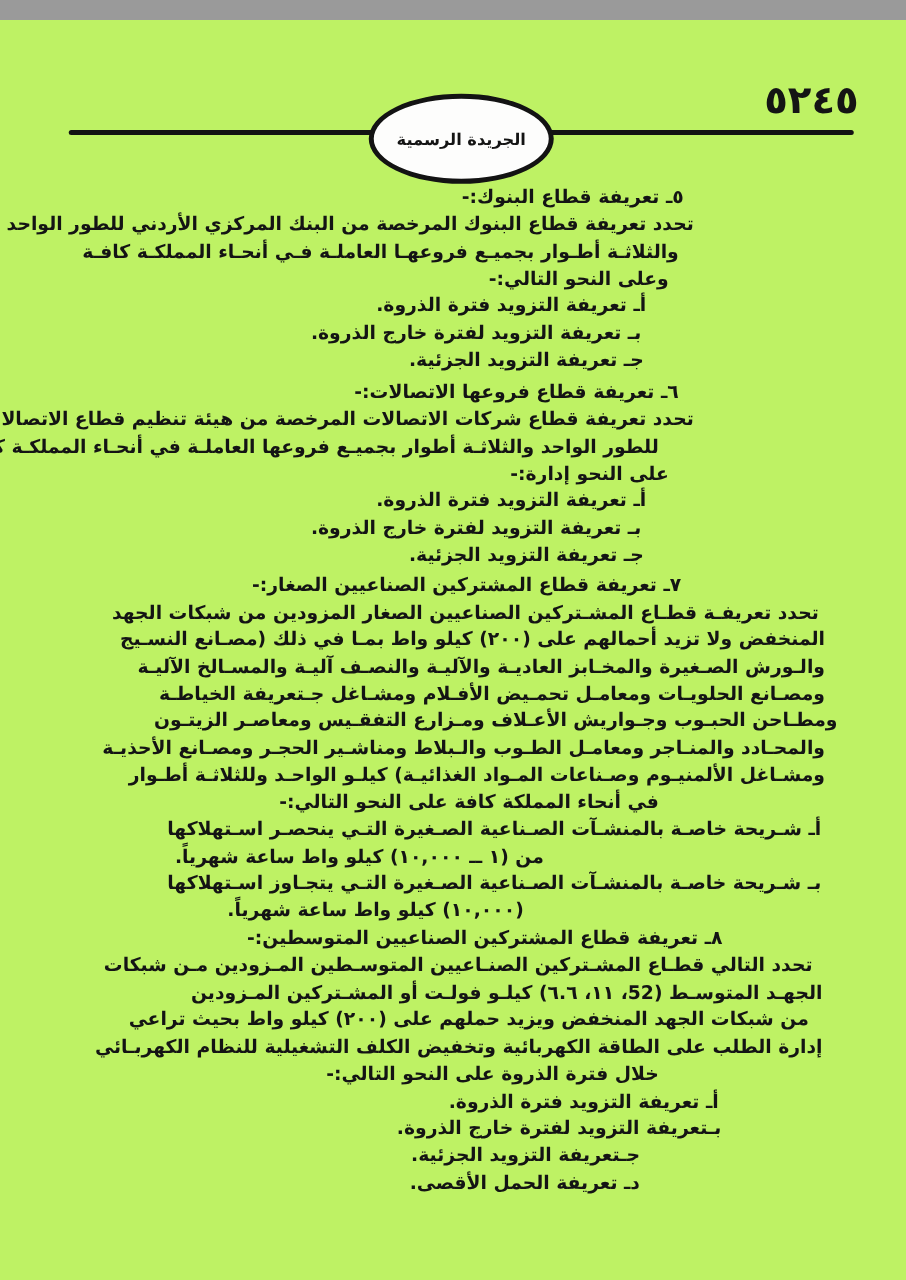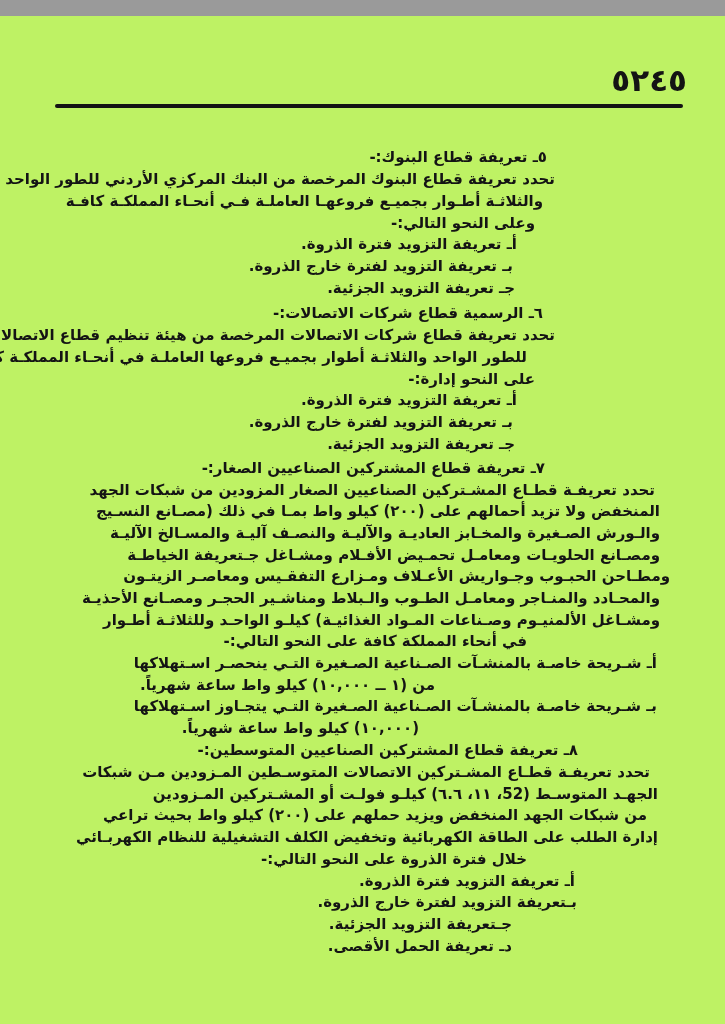--- a/index.html
+++ b/index.html
@@ -43,33 +43,36 @@
     font-weight:bold;
   }
 </style>
 </head>
 <body>
 
 <div class="page">
 
   <div class="pageno">٥٢٤٥</div>
   <div class="rule"></div>
+  <div class="seal">
+    <span class="seal-title">الجريدة الرسمية</span>
+  </div>
 
   <section>
     <div class="ln" style="top:132px;right:178px">٥ـ تعريفة قطاع البنوك:-</div>
     <div class="ln" style="top:154px;right:170px">تحدد تعريفة قطاع البنوك المرخصة من البنك المركزي الأردني للطور الواحد</div>
     <div class="ln" style="top:176px;right:182px">والثلاثـة أطـوار بجميـع فروعهـا العاملـة فـي أنحـاء المملكـة كافـة</div>
     <div class="ln" style="top:198px;right:190px">وعلى النحو التالي:-</div>
     <div class="ln" style="top:219px;right:208px">أـ  تعريفة التزويد فترة الذروة.</div>
     <div class="ln" style="top:241px;right:212px">بـ تعريفة التزويد لفترة خارج الذروة.</div>
     <div class="ln" style="top:263px;right:210px">جـ تعريفة التزويد الجزئية.</div>
   </section>
 
   <section>
-    <div class="ln" style="top:288px;right:182px">٦ـ الرسمية قطاع شركات الاتصالات:-</div>
+    <div class="ln" style="top:288px;right:182px">٦ـ تعريفة قطاع فروعها الاتصالات:-</div>
     <div class="ln" style="top:310px;right:170px">تحدد تعريفة قطاع شركات الاتصالات المرخصة من هيئة تنظيم قطاع الاتصالات</div>
     <div class="ln" style="top:332px;right:198px">للطور الواحد والثلاثـة أطوار بجميـع فروعها العاملـة في أنحـاء المملكـة كافـة</div>
     <div class="ln" style="top:354px;right:190px">على النحو إدارة:-</div>
     <div class="ln" style="top:375px;right:208px">أـ  تعريفة التزويد فترة الذروة.</div>
     <div class="ln" style="top:397px;right:212px">بـ تعريفة التزويد لفترة خارج الذروة.</div>
     <div class="ln" style="top:419px;right:210px">جـ تعريفة التزويد الجزئية.</div>
   </section>
 
   <section>
     <div class="ln" style="top:443px;right:180px">٧ـ تعريفة قطاع المشتركين الصناعيين الصغار:-</div>
@@ -82,21 +85,21 @@
     <div class="ln" style="top:595px;right:65px">ومشـاغل الألمنيـوم وصـناعات المـواد الغذائيـة) كيلـو الواحـد وللثلاثـة أطـوار</div>
     <div class="ln" style="top:616px;right:198px">في أنحاء المملكة كافة على النحو التالي:-</div>
     <div class="ln" style="top:638px;right:68px">أـ  شـريحة خاصـة بالمنشـآت الصـناعية الصـغيرة التـي ينحصـر اسـتهلاكها</div>
     <div class="ln" style="top:660px;right:290px">من (١ ــ ١٠,٠٠٠) كيلو واط ساعة شهرياً.</div>
     <div class="ln" style="top:681px;right:68px">بـ شـريحة خاصـة بالمنشـآت الصـناعية الصـغيرة التـي يتجـاوز اسـتهلاكها</div>
     <div class="ln" style="top:703px;right:306px">(١٠,٠٠٠) كيلو واط ساعة شهرياً.</div>
   </section>
 
   <section>
     <div class="ln" style="top:725px;right:147px">٨ـ  تعريفة قطاع المشتركين الصناعيين المتوسطين:-</div>
-    <div class="ln" style="top:747px;right:75px">تحدد تعريفـة قطـاع المشـتركين الاتصالات المتوسـطين المـزودين مـن شبكات</div>
+    <div class="ln" style="top:747px;right:75px">تحدد التالي قطـاع المشـتركين الصنـاعيين المتوسـطين المـزودين مـن شبكات</div>
     <div class="ln" style="top:769px;right:67px">الجهـد المتوسـط (52، ١١، ٦.٦) كيلـو فولـت أو المشـتركين المـزودين</div>
     <div class="ln" style="top:790px;right:78px">من شبكات الجهد المنخفض ويزيد حملهم على (٢٠٠) كيلو واط بحيث تراعي</div>
     <div class="ln" style="top:812px;right:67px">إدارة الطلب على الطاقة الكهربائية وتخفيض الكلف التشغيلية للنظام الكهربـائي</div>
     <div class="ln" style="top:834px;right:198px">خلال فترة الذروة على النحو التالي:-</div>
     <div class="ln" style="top:856px;right:150px">أـ تعريفة التزويد فترة الذروة.</div>
     <div class="ln" style="top:877px;right:148px">بـتعريفة التزويد لفترة خارج الذروة.</div>
     <div class="ln" style="top:899px;right:213px">جـتعريفة التزويد الجزئية.</div>
     <div class="ln" style="top:921px;right:213px">دـ تعريفة الحمل الأقصى.</div>
   </section>
 

